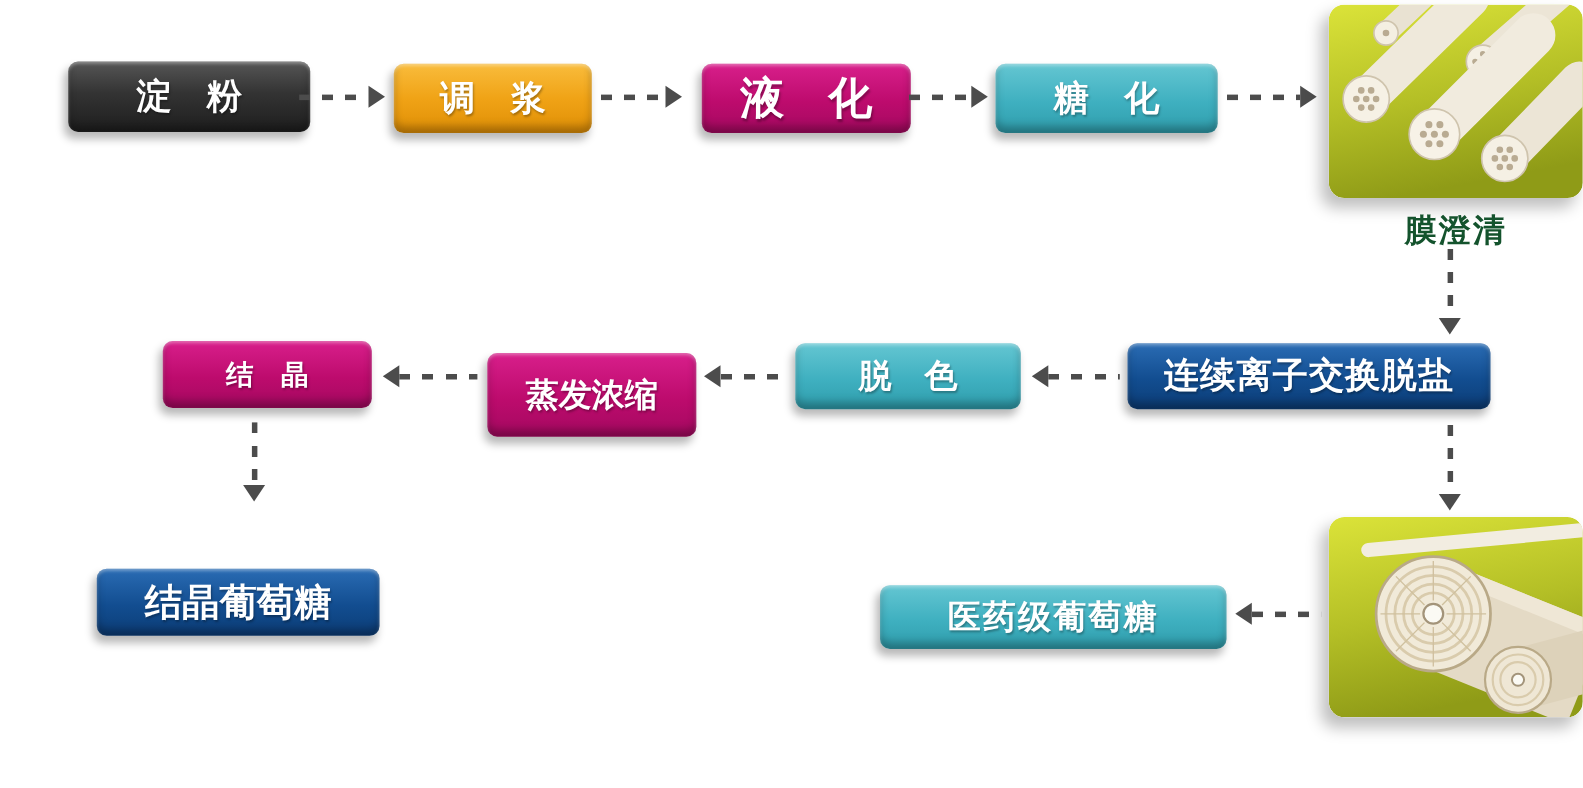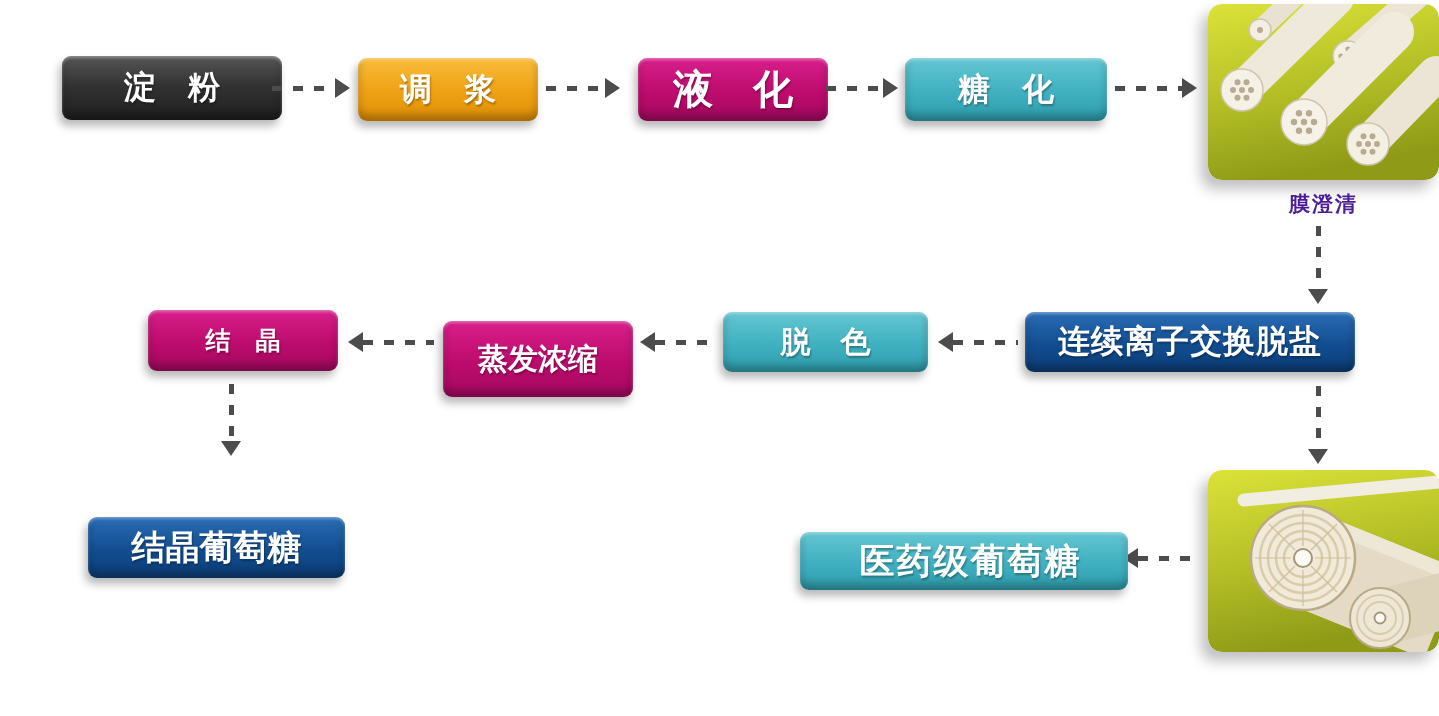--- a/index.html
+++ b/index.html
@@ -31,21 +31,21 @@
 
   #n-starch          {left:62px;  top:56px;  width:220px;height:64px;font-size:32px;}
   #n-slurry          {left:358px; top:58px;  width:180px;height:63px;font-size:32px;text-align:center;}
   #n-liquefaction    {left:638px; top:58px;  width:190px;height:63px;font-size:40px;}
   #n-saccharification{left:905px; top:58px;  width:202px;height:63px;font-size:32px;}
   #n-ion             {left:1025px;top:312px; width:330px;height:60px;font-size:32px;letter-spacing:1px;}
   #n-decolor         {left:723px; top:312px; width:205px;height:60px;font-size:30px;}
   #n-evap            {left:443px; top:321px; width:190px;height:76px;font-size:30px;}
   #n-cryst           {left:148px; top:310px; width:190px;height:61px;font-size:25px;}
   #n-cryst-glucose   {left:88px;  top:517px; width:257px;height:61px;font-size:34px;}
-  #n-pharma          {left:800px; top:532px; width:315px;height:58px;font-size:35px;letter-spacing:2px;padding-left:13px;}
+  #n-pharma          {left:800px; top:532px; width:315px;height:58px;font-size:30px;letter-spacing:2px;}
 
   
   .h-arrow{position:absolute;display:flex;align-items:center;height:20px;}
   .h-arrow .dash{flex:1;height:5px;
     background:repeating-linear-gradient(90deg,#4c4c4c 0 10px,transparent 10px 21px);}
   .head-r{width:0;height:0;border-left:15px solid #4c4c4c;
     border-top:10px solid transparent;border-bottom:10px solid transparent;}
   .head-l{width:0;height:0;border-right:15px solid #4c4c4c;
     border-top:10px solid transparent;border-bottom:10px solid transparent;}
 
@@ -68,21 +68,21 @@
   #a11{left:1308px;top:386px;height:78px;}
 
   
   .img{position:absolute;border-radius:14px;overflow:hidden;
        box-shadow:-7px 9px 14px rgba(0,0,0,.25);}
   .img svg{display:block;width:100%;height:100%;}
   #img-membrane{left:1208px;top:4px;  width:231px;height:176px;}
   #img-nano    {left:1208px;top:470px;width:231px;height:182px;}
 
   .caption{position:absolute;text-align:center;font-family:"DejaVu Serif",serif;
-    font-weight:bold;color:#4c1d95;font-size:21px;letter-spacing:2px;}
+    font-weight:bold;color:#14532d;font-size:29px;letter-spacing:2px;}
   #cap-membrane{left:1208px;top:190px;width:231px;}
   #cap-nano    {left:1208px;top:660px;width:231px;}
 </style>
 </head>
 <body>
 
 <div class="canvas">
 
   <div class="node c-dark swoosh" id="n-starch">淀　粉</div>
 

